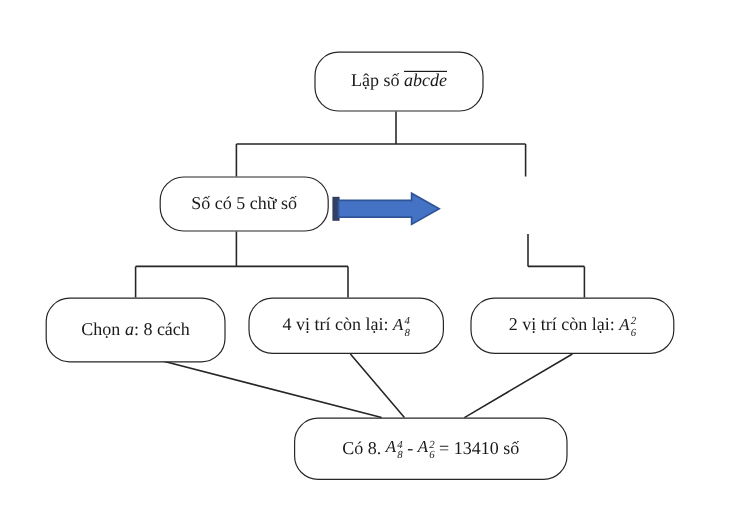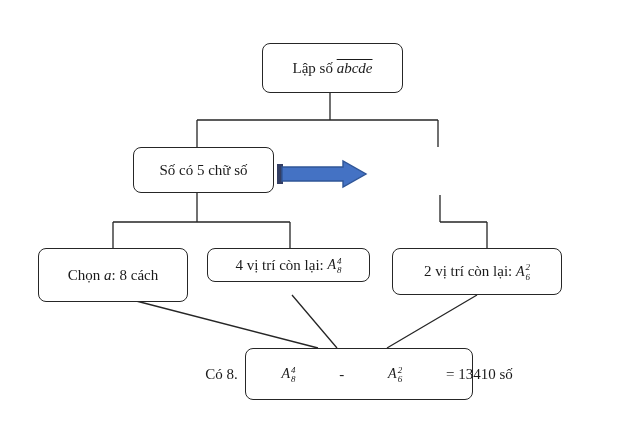--- a/index.html
+++ b/index.html
@@ -15,21 +15,21 @@
   .connectors {
     position: absolute;
     left: 0; top: 0;
     width: 625px; height: 424px;
   }
   .node {
     position: absolute;
     box-sizing: border-box;
     background: #ffffff;
     border: 1.4px solid #262626;
-    border-radius: 8px;
+    border-radius: 20px;
     display: flex;
     align-items: center;
     justify-content: center;
     font-size: 15px;
     line-height: 1;
   }
   .node span, .node i { white-space: pre; }
   .ov {
     font-style: italic;
     text-decoration: overline;
@@ -44,23 +44,23 @@
     line-height: 1.05;
     vertical-align: middle;
     margin-left: 1px;
     transform: translateY(1px);
   }
   
   .n-root   { left: 262px; top: 43px;  width: 141px; height: 50px; }
   .n-l2a    { left: 133px; top: 147px; width: 141px; height: 46px; }
   .n-l2b    { left: 365px; top: 147px; width: 170px; height: 48px; }
   .n-l3a    { left: 38px;  top: 248px; width: 150px; height: 54px; }
-  .n-l3b    { left: 207px; top: 248px; width: 163px; height: 34px; }
+  .n-l3b    { left: 207px; top: 248px; width: 163px; height: 47px; }
   .n-l3c    { left: 392px; top: 248px; width: 170px; height: 47px; }
-  .n-result { left: 245px; top: 348px; width: 228px; height: 52px; gap: 40px; }
+  .n-result { left: 245px; top: 348px; width: 228px; height: 52px; }
 </style>
 </head>
 <body>
 
 <div class="canvas">
 
   <svg class="connectors" viewBox="0 0 625 424" xmlns="http://www.w3.org/2000/svg">
     <g fill="none" stroke-width="1.3" stroke="#262626">
 
       <path d="M330,93 L330,120 M197,120 L438,120 M197,120 L197,147 M438,120 L438,147"></path>

